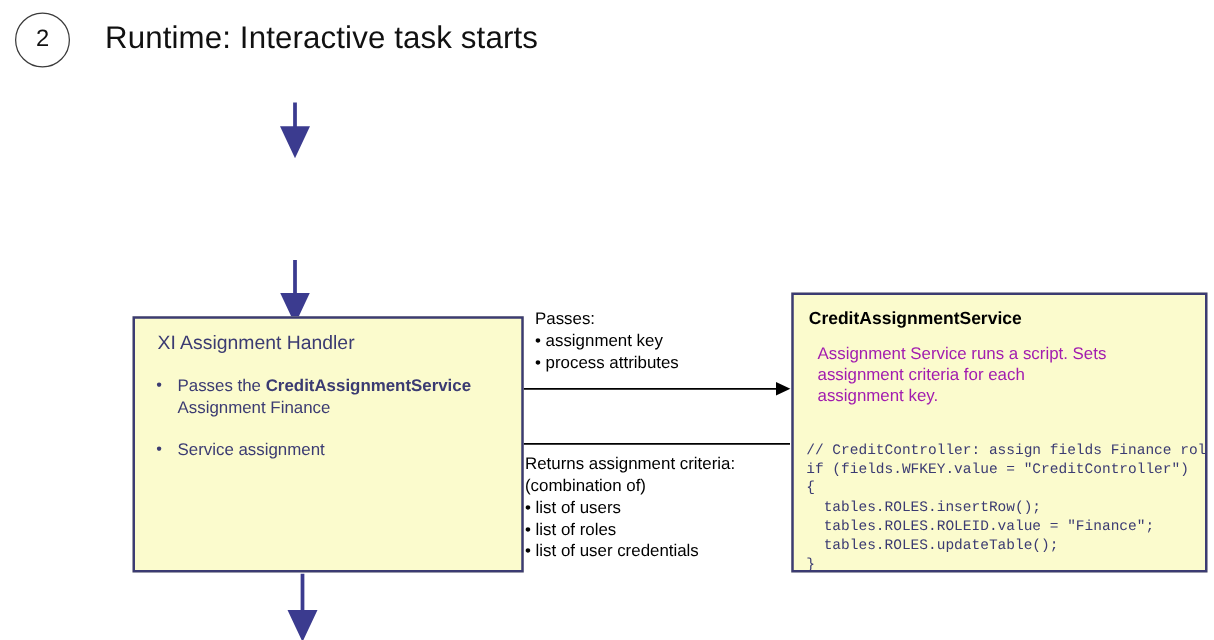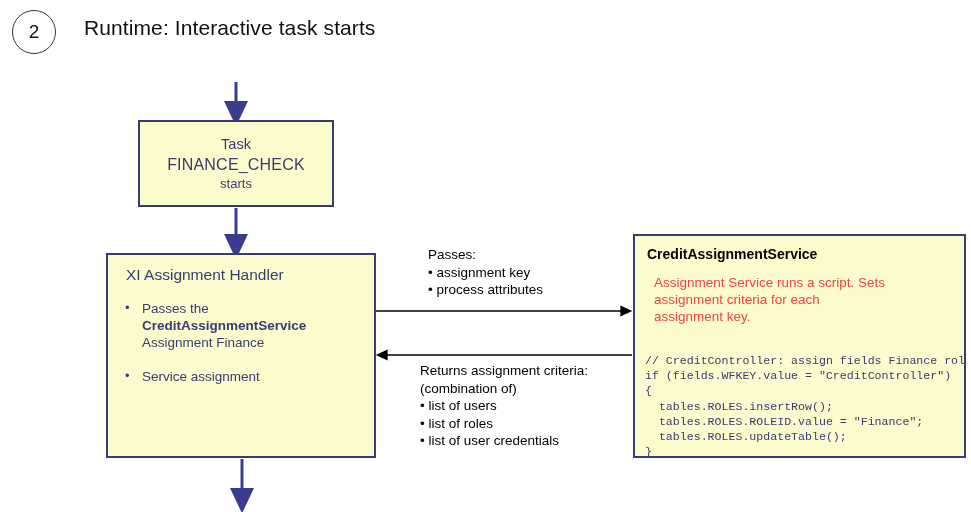--- a/index.html
+++ b/index.html
@@ -34,21 +34,21 @@
     align-items: center;
     justify-content: center;
     font-size: 19px;
     color: #111111;
     background: #ffffff;
   }
 
   
   #page-title {
     left: 84px; top: 16px;
-    font-size: 21px;
+    font-size: 25px;
     color: #111111;
     letter-spacing: 0.1px;
     white-space: nowrap;
   }
 
   
   .flowbox {
     box-sizing: border-box;
     border: 2.5px solid #3b3b72;
     background: #fbfbcd;
@@ -64,21 +64,21 @@
     justify-content: center;
     color: #3b3b72;
   }
   #task-box .ln1 { font-size: 14.5px; line-height: 19px; }
   #task-box .ln2 { font-size: 16px; line-height: 21px; letter-spacing: 0.2px; }
   #task-box .ln3 { font-size: 13px; line-height: 18px; }
 
   
   #handler-box {
     left: 106px; top: 253px;
-    width: 270px; height: 205px;
+    width: 313px; height: 205px;
     color: #3b3b72;
   }
   #handler-title {
     position: absolute;
     left: 18px; top: 11px;
     font-size: 15.5px;
     color: #3b3b72;
     white-space: nowrap;
   }
   #handler-list {
@@ -117,21 +117,21 @@
     font-weight: bold;
     color: #000000;
     white-space: nowrap;
   }
   #service-desc {
     position: absolute;
     left: 19px; top: 38px;
     width: 300px;
     font-size: 13.5px;
     line-height: 17px;
-    color: #ef4444;
+    color: #a21caf;
   }
   #service-code {
     position: absolute;
     left: 10px; top: 117px;
     width: 318px;
     font-family: "Liberation Mono", "DejaVu Sans Mono", monospace;
     font-size: 11.6px;
     line-height: 15.2px;
     color: #3b3b72;
     white-space: pre;
@@ -175,25 +175,20 @@
 
     <line x1="632" y1="355" x2="382" y2="355" stroke="#000000" stroke-width="1.4" marker-end="url(#black-arrow)"></line>
   </svg>
 
   <div class="abs" id="step-badge">
     <span>2</span>
   </div>
 
   <div class="abs" id="page-title">Runtime: Interactive task starts</div>
 
-  <div class="abs flowbox" id="task-box">
-    <div class="ln1">Task</div>
-    <div class="ln2">FINANCE_CHECK</div>
-    <div class="ln3">starts</div>
-  </div>
 
   <div class="abs flowbox" id="handler-box">
     <div id="handler-title">XI Assignment  Handler</div>
     <div id="handler-list">
 
       <div class="h-item">
         <span class="bullet">•</span>
         <span>Passes the </span><b>CreditAssignmentService</b><br>
         <span>Assignment Finance</span>
       </div>

